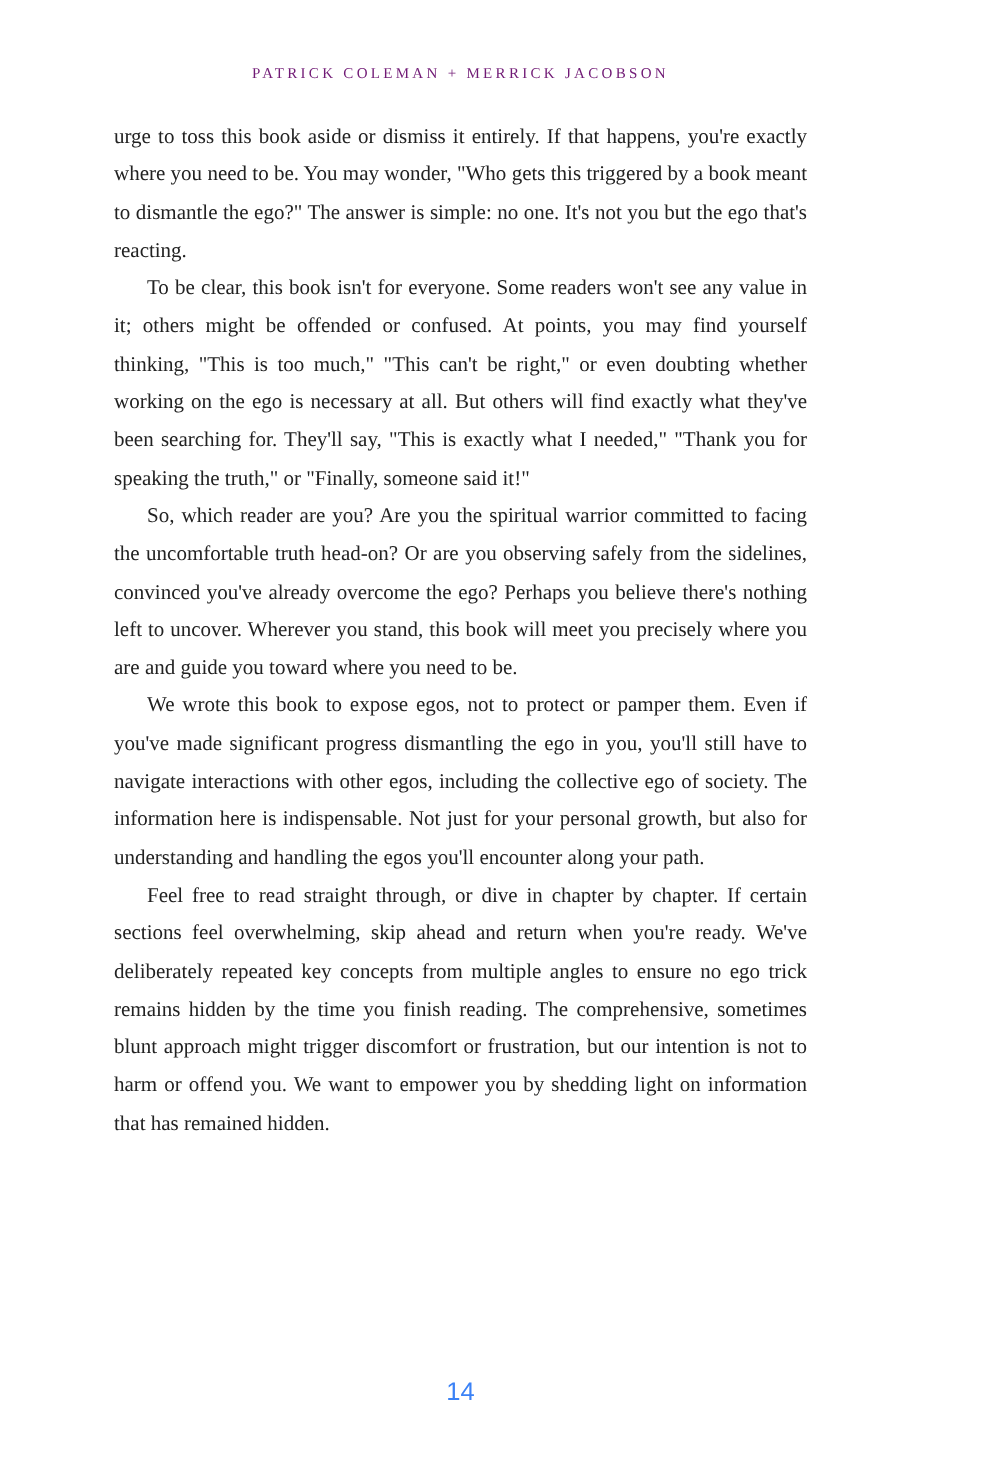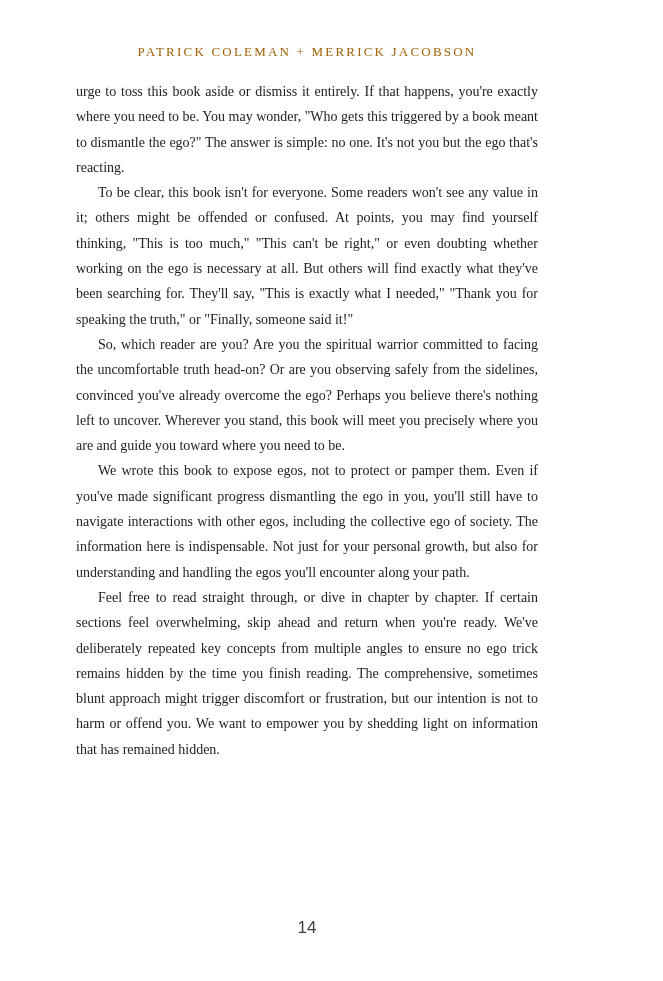--- a/index.html
+++ b/index.html
@@ -15,23 +15,23 @@
     overflow: hidden;
     font-family: "Liberation Serif", serif;
   }
   .running-header {
     position: absolute;
     top: 44px;
     left: 76px;
     width: 462px;
     text-align: center;
     font-family: "Liberation Serif", serif;
-    font-size: 13px;
+    font-size: 10px;
     letter-spacing: 2.2px;
-    color: #a16207;
+    color: #701a75;
     white-space: nowrap;
   }
   .text-column {
     position: absolute;
     top: 79px;
     left: 76px;
     width: 462px;
     font-size: 14px;
     line-height: 25.3px;
     color: #222222;
@@ -47,21 +47,21 @@
     text-indent: 0;
   }
   .page-number {
     position: absolute;
     top: 918px;
     left: 76px;
     width: 462px;
     text-align: center;
     font-family: "Liberation Sans", sans-serif;
     font-size: 17px;
-    color: #404040;
+    color: #3b82f6;
   }
 </style>
 </head>
 <body>
 
 <div class="page">
 
   <div class="running-header">PATRICK COLEMAN + MERRICK JACOBSON</div>
 
   <div class="text-column">

